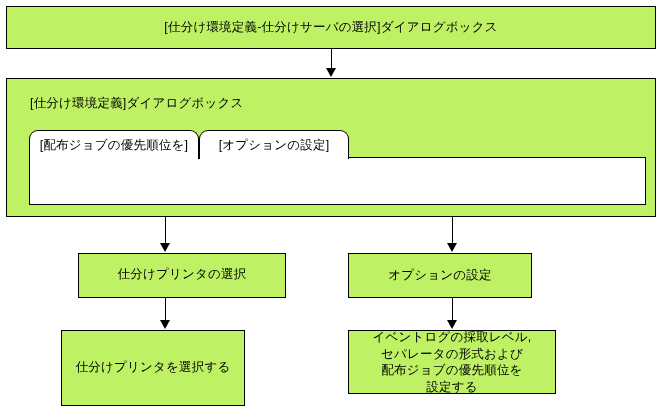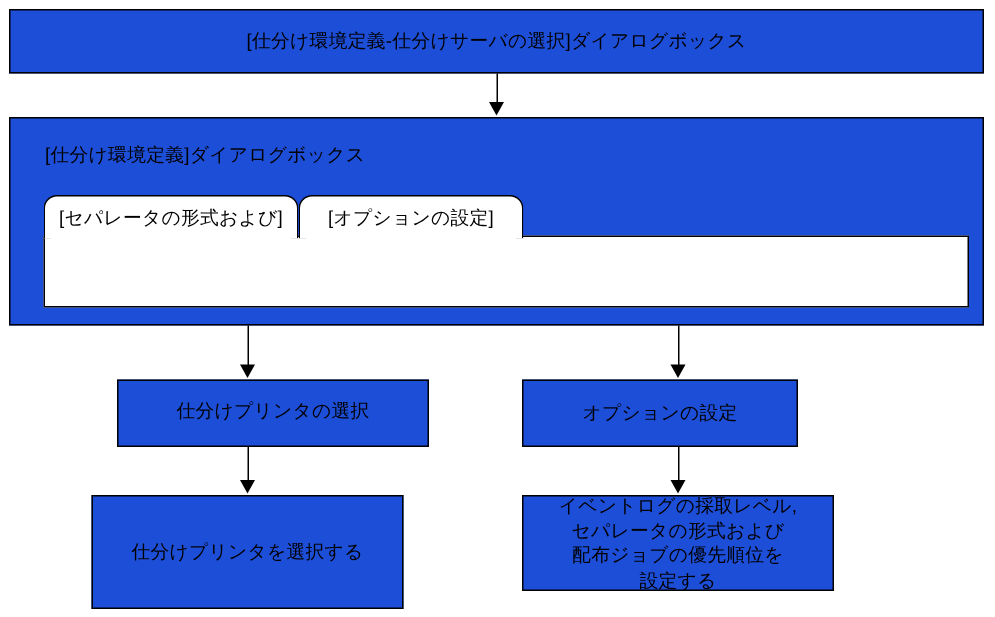--- a/index.html
+++ b/index.html
@@ -17,21 +17,21 @@
     height: 411px;
     background: #ffffff;
     overflow: hidden;
   }
 
   
   .node {
     position: absolute;
     box-sizing: border-box;
     border: 1.5px solid #000000;
-    background: #1d4ed8;
+    background: #bef264;
     display: flex;
     align-items: center;
     justify-content: center;
     text-align: center;
     font-size: 12.5px;
     line-height: 1.32;
     letter-spacing: 0.2px;
   }
 
   
@@ -102,21 +102,21 @@
   <div class="conn" style="left:331px; top:49px; height:21px;"></div>
   <div class="arrowhead" style="left:326px; top:68px;"></div>
 
   <div class="node" style="left:6px; top:78px; width:650px; height:139px;"></div>
 
   <div class="dialog-title" style="left:30px; top:95px;">[仕分け環境定義]ダイアログボックス</div>
 
   <div class="tab-panel" style="left:29px; top:157px; width:617px; height:48px;"></div>
 
   <div class="tab" style="left:29px; top:130px; width:170px; height:29px;">
-    <span>[セパレータの形式および]</span>
+    <span>[配布ジョブの優先順位を]</span>
   </div>
 
   <div class="tab-notch" style="left:31px; top:156px; width:166px;"></div>
 
   <div class="tab" style="left:199px; top:130px; width:150px; height:29px;">
     <span>[オプションの設定]</span>
   </div>
 
   <div class="conn" style="left:165px; top:217px; height:28px;"></div>
   <div class="arrowhead" style="left:160px; top:243px;"></div>
@@ -131,21 +131,21 @@
   <div class="node" style="left:348px; top:253px; width:184px; height:45px;">
     <span>オプションの設定</span>
   </div>
 
   <div class="conn" style="left:165px; top:298px; height:24px;"></div>
   <div class="arrowhead" style="left:160px; top:320px;"></div>
 
   <div class="conn" style="left:452px; top:298px; height:24px;"></div>
   <div class="arrowhead" style="left:447px; top:320px;"></div>
 
-  <div class="node" style="left:61px; top:330px; width:208px; height:76px;">
+  <div class="node" style="left:61px; top:330px; width:184px; height:76px;font-family:Liberation Mono, monospace;">
     <span class="multiline">仕分けプリンタを選択する</span>
   </div>
 
   <div class="node" style="left:348px; top:330px; width:208px; height:64px;">
     <span class="multiline">イベントログの採取レベル,
 セパレータの形式および
 配布ジョブの優先順位を
 設定する</span>
   </div>
 

